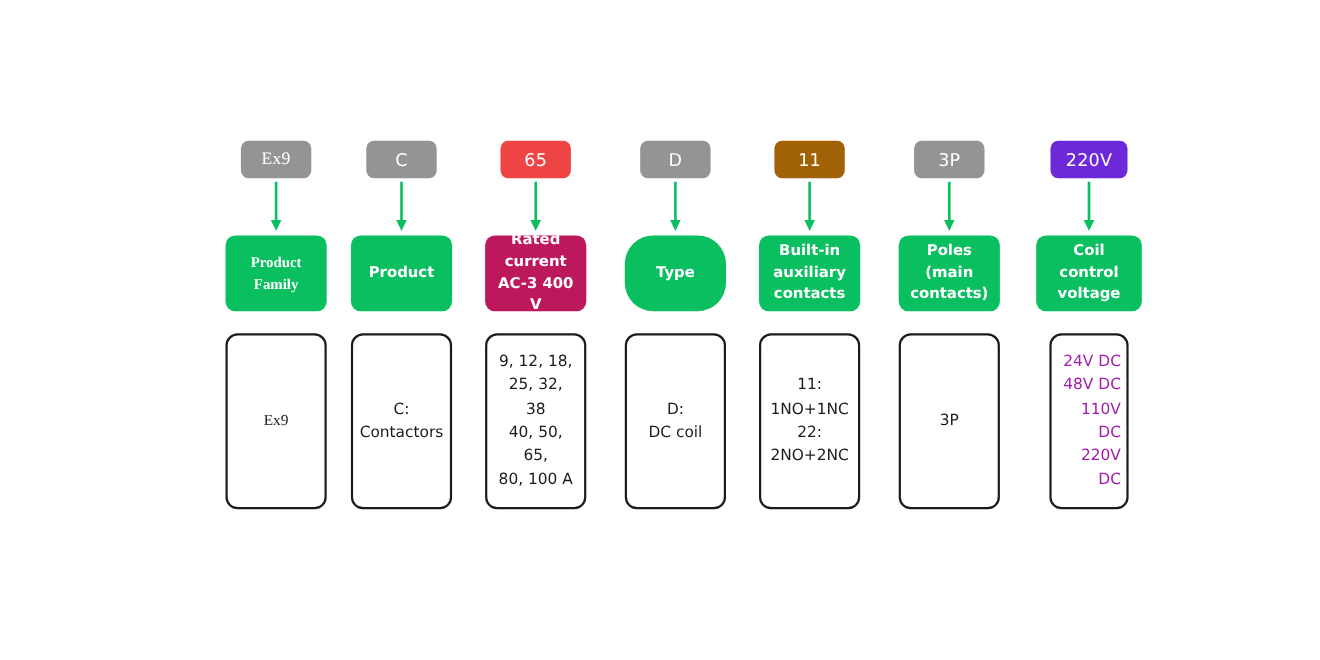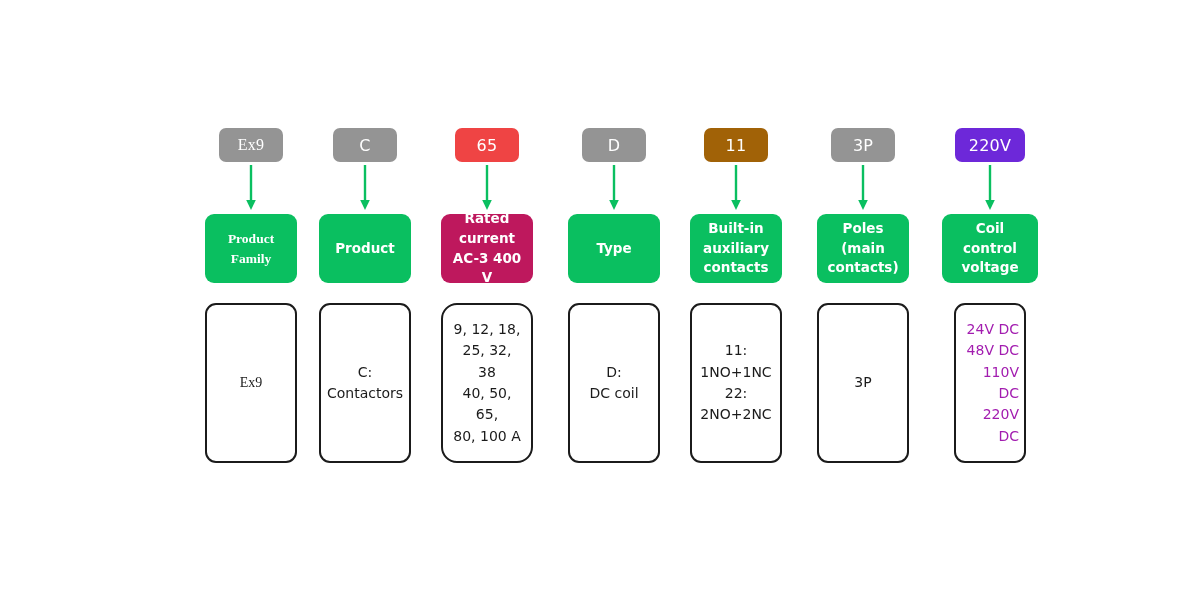--- a/index.html
+++ b/index.html
@@ -127,36 +127,36 @@
       <div class="code-chip" style="background: #ef4444; color: rgb(255, 255, 255); min-width: 64px;">65</div>
       <div class="arrow">
         <svg width="14" height="46" viewBox="0 0 14 46" aria-hidden="true">
           <line x1="7" y1="0" x2="7" y2="36" stroke="#0ABF60" stroke-width="2.4"></line>
           <polygon points="7,45 2.2,35 11.8,35" fill="#0ABF60"></polygon>
         </svg>
       </div>
       <div class="label-box nowrap-lines" style="background: #be185d; color: rgb(255, 255, 255); width: 92px;">Rated
 current
 AC-3 400 V</div>
-      <div class="detail-box nowrap-lines" style="width: 92px; border-color: rgb(27, 27, 27); color: rgb(27, 27, 27); border-radius: 16px;">9, 12, 18,
+      <div class="detail-box nowrap-lines" style="width: 92px; border-color: rgb(27, 27, 27); color: rgb(27, 27, 27);">9, 12, 18,
 25, 32,
 38
 40, 50,
 65,
 80, 100 A</div>
     </div>
     <div class="column" style="left: 568px; width: 92px;">
       <div class="code-chip" style="background: rgb(148, 148, 148); color: rgb(255, 255, 255); min-width: 64px;">D</div>
       <div class="arrow">
         <svg width="14" height="46" viewBox="0 0 14 46" aria-hidden="true">
           <line x1="7" y1="0" x2="7" y2="36" stroke="#0ABF60" stroke-width="2.4"></line>
           <polygon points="7,45 2.2,35 11.8,35" fill="#0ABF60"></polygon>
         </svg>
       </div>
-      <div class="label-box nowrap-lines" style="background: rgb(10, 191, 96); color: rgb(255, 255, 255); width: 92px;">Type</div>
+      <div class="label-box nowrap-lines" style="background: rgb(10, 191, 96); color: rgb(255, 255, 255); width: 92px; border-radius: 26px;">Type</div>
       <div class="detail-box nowrap-lines" style="width: 92px; border-color: rgb(27, 27, 27); color: rgb(27, 27, 27);">D:
 DC coil</div>
     </div>
     <div class="column" style="left: 690px; width: 92px;">
       <div class="code-chip" style="background: #a16207; color: rgb(255, 255, 255); min-width: 64px;">11</div>
       <div class="arrow">
         <svg width="14" height="46" viewBox="0 0 14 46" aria-hidden="true">
           <line x1="7" y1="0" x2="7" y2="36" stroke="#0ABF60" stroke-width="2.4"></line>
           <polygon points="7,45 2.2,35 11.8,35" fill="#0ABF60"></polygon>
         </svg>

